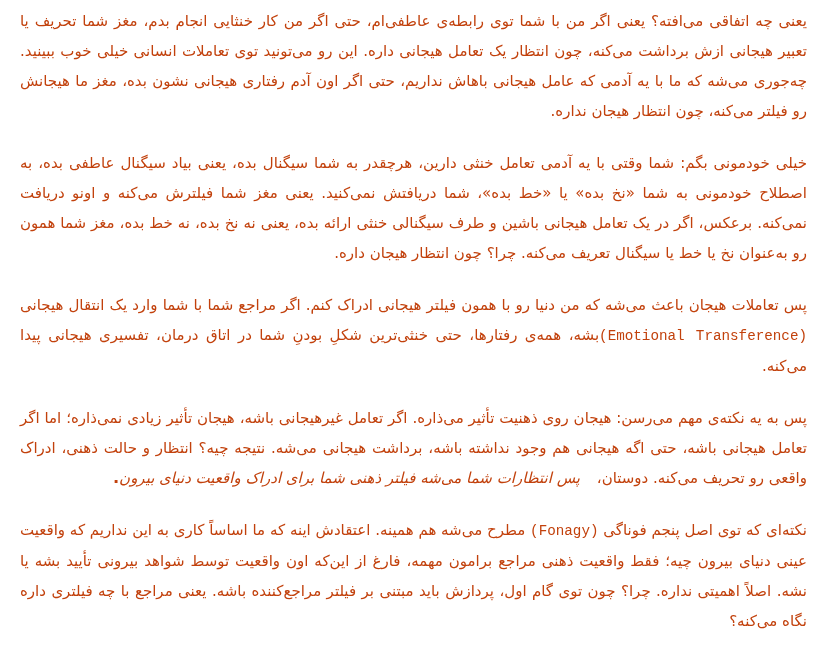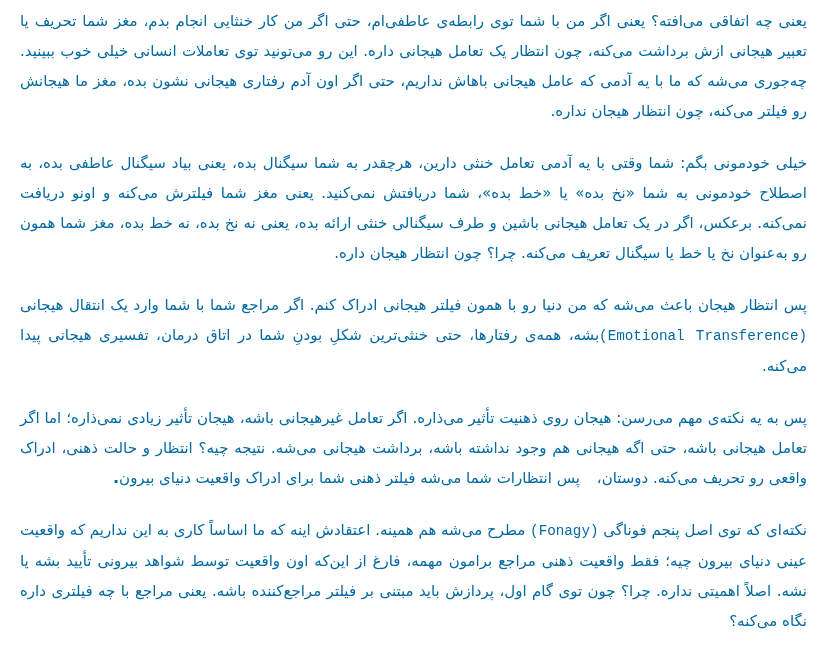--- a/index.html
+++ b/index.html
@@ -14,52 +14,53 @@
   }
   .page {
     direction: rtl;
     box-sizing: border-box;
     width: 827px;
     min-height: 667px;
     padding: 6px 20px 0 20px;
     font-family: "DejaVu Sans", sans-serif;
     font-size: 15px;
     line-height: 30px;
-    color: #0369a1;
+    color: #c2410c;
     text-align: justify;
   }
   .page p {
     margin: 0 0 22px 0;
   }
   .latin {
     direction: ltr;
     unicode-bidi: isolate;
     font-family: Liberation Mono, monospace;
     font-size: 0.95em;
   }
   .emphasized {
     letter-spacing: 0.15px;
+    font-style: italic;
   }
   .gap-before {
     padding-right: 12px; 
   }
   .bold-period {
     font-weight: bold;
     font-size: 1.08em;
   }
 </style>
 </head>
 <body>
 
 <main class="page">
 
   <p><span>یعنی چه اتفاقی می‌افته؟ یعنی اگر من با شما توی رابطه‌ی عاطفی‌ام، حتی اگر من کار خنثایی انجام بدم، مغز شما تحریف یا تعبیر هیجانی ازش برداشت می‌کنه، چون انتظار یک تعامل هیجانی داره. این رو می‌تونید توی تعاملات انسانی خیلی خوب ببینید. چه‌جوری می‌شه که ما با یه آدمی که عامل هیجانی باهاش نداریم، حتی اگر اون آدم رفتاری هیجانی نشون بده، مغز ما هیجانش رو فیلتر می‌کنه، چون انتظار هیجان نداره.</span></p>
 
   <p><span>خیلی خودمونی بگم: شما وقتی با یه آدمی تعامل خنثی دارین، هرچقدر به شما سیگنال بده، یعنی بیاد سیگنال عاطفی بده، به اصطلاح خودمونی به شما «نخ بده» یا «خط بده»، شما دریافتش نمی‌کنید. یعنی مغز شما فیلترش می‌کنه و اونو دریافت نمی‌کنه. برعکس، اگر در یک تعامل هیجانی باشین و طرف سیگنالی خنثی ارائه بده، یعنی نه نخ بده، نه خط بده، مغز شما همون رو به‌عنوان نخ یا خط یا سیگنال تعریف می‌کنه. چرا؟ چون انتظار هیجان داره.</span></p>
 
-  <p><span>پس انتظار هیجان باعث می‌شه که من دنیا رو با همون فیلتر هیجانی ادراک کنم. اگر مراجع شما با شما وارد یک انتقال هیجانی </span><span class="latin">(Emotional Transference)</span><span>بشه، همه‌ی رفتارها، حتی خنثی‌ترین شکلِ بودنِ شما در اتاق درمان، تفسیری هیجانی پیدا می‌کنه.</span></p>
+  <p><span>پس تعاملات هیجان باعث می‌شه که من دنیا رو با همون فیلتر هیجانی ادراک کنم. اگر مراجع شما با شما وارد یک انتقال هیجانی </span><span class="latin">(Emotional Transference)</span><span>بشه، همه‌ی رفتارها، حتی خنثی‌ترین شکلِ بودنِ شما در اتاق درمان، تفسیری هیجانی پیدا می‌کنه.</span></p>
 
   <p><span>پس به یه نکته‌ی مهم می‌رسن: هیجان روی ذهنیت تأثیر می‌ذاره. اگر تعامل غیرهیجانی باشه، هیجان تأثیر زیادی نمی‌ذاره؛ اما اگر تعامل هیجانی باشه، حتی اگه هیجانی هم وجود نداشته باشه، برداشت هیجانی می‌شه. نتیجه چیه؟ انتظار و حالت ذهنی، ادراک واقعی رو تحریف می‌کنه. دوستان،</span>
     <span class="emphasized gap-before">پس انتظارات شما می‌شه فیلتر ذهنی شما برای ادراک واقعیت دنیای بیرون</span><b class="bold-period">.</b></p>
 
   <p><span>نکته‌ای که توی اصل پنجم فوناگی </span><span class="latin">(Fonagy)</span><span> مطرح می‌شه هم همینه. اعتقادش اینه که ما اساساً کاری به این نداریم که واقعیت عینی دنیای بیرون چیه؛ فقط واقعیت ذهنی مراجع برامون مهمه، فارغ از این‌که اون واقعیت توسط شواهد بیرونی تأیید بشه یا نشه. اصلاً اهمیتی نداره. چرا؟ چون توی گام اول، پردازش باید مبتنی بر فیلتر مراجع‌کننده باشه. یعنی مراجع با چه فیلتری داره نگاه می‌کنه؟</span></p>
 
 </main>
 
 </body></html>

